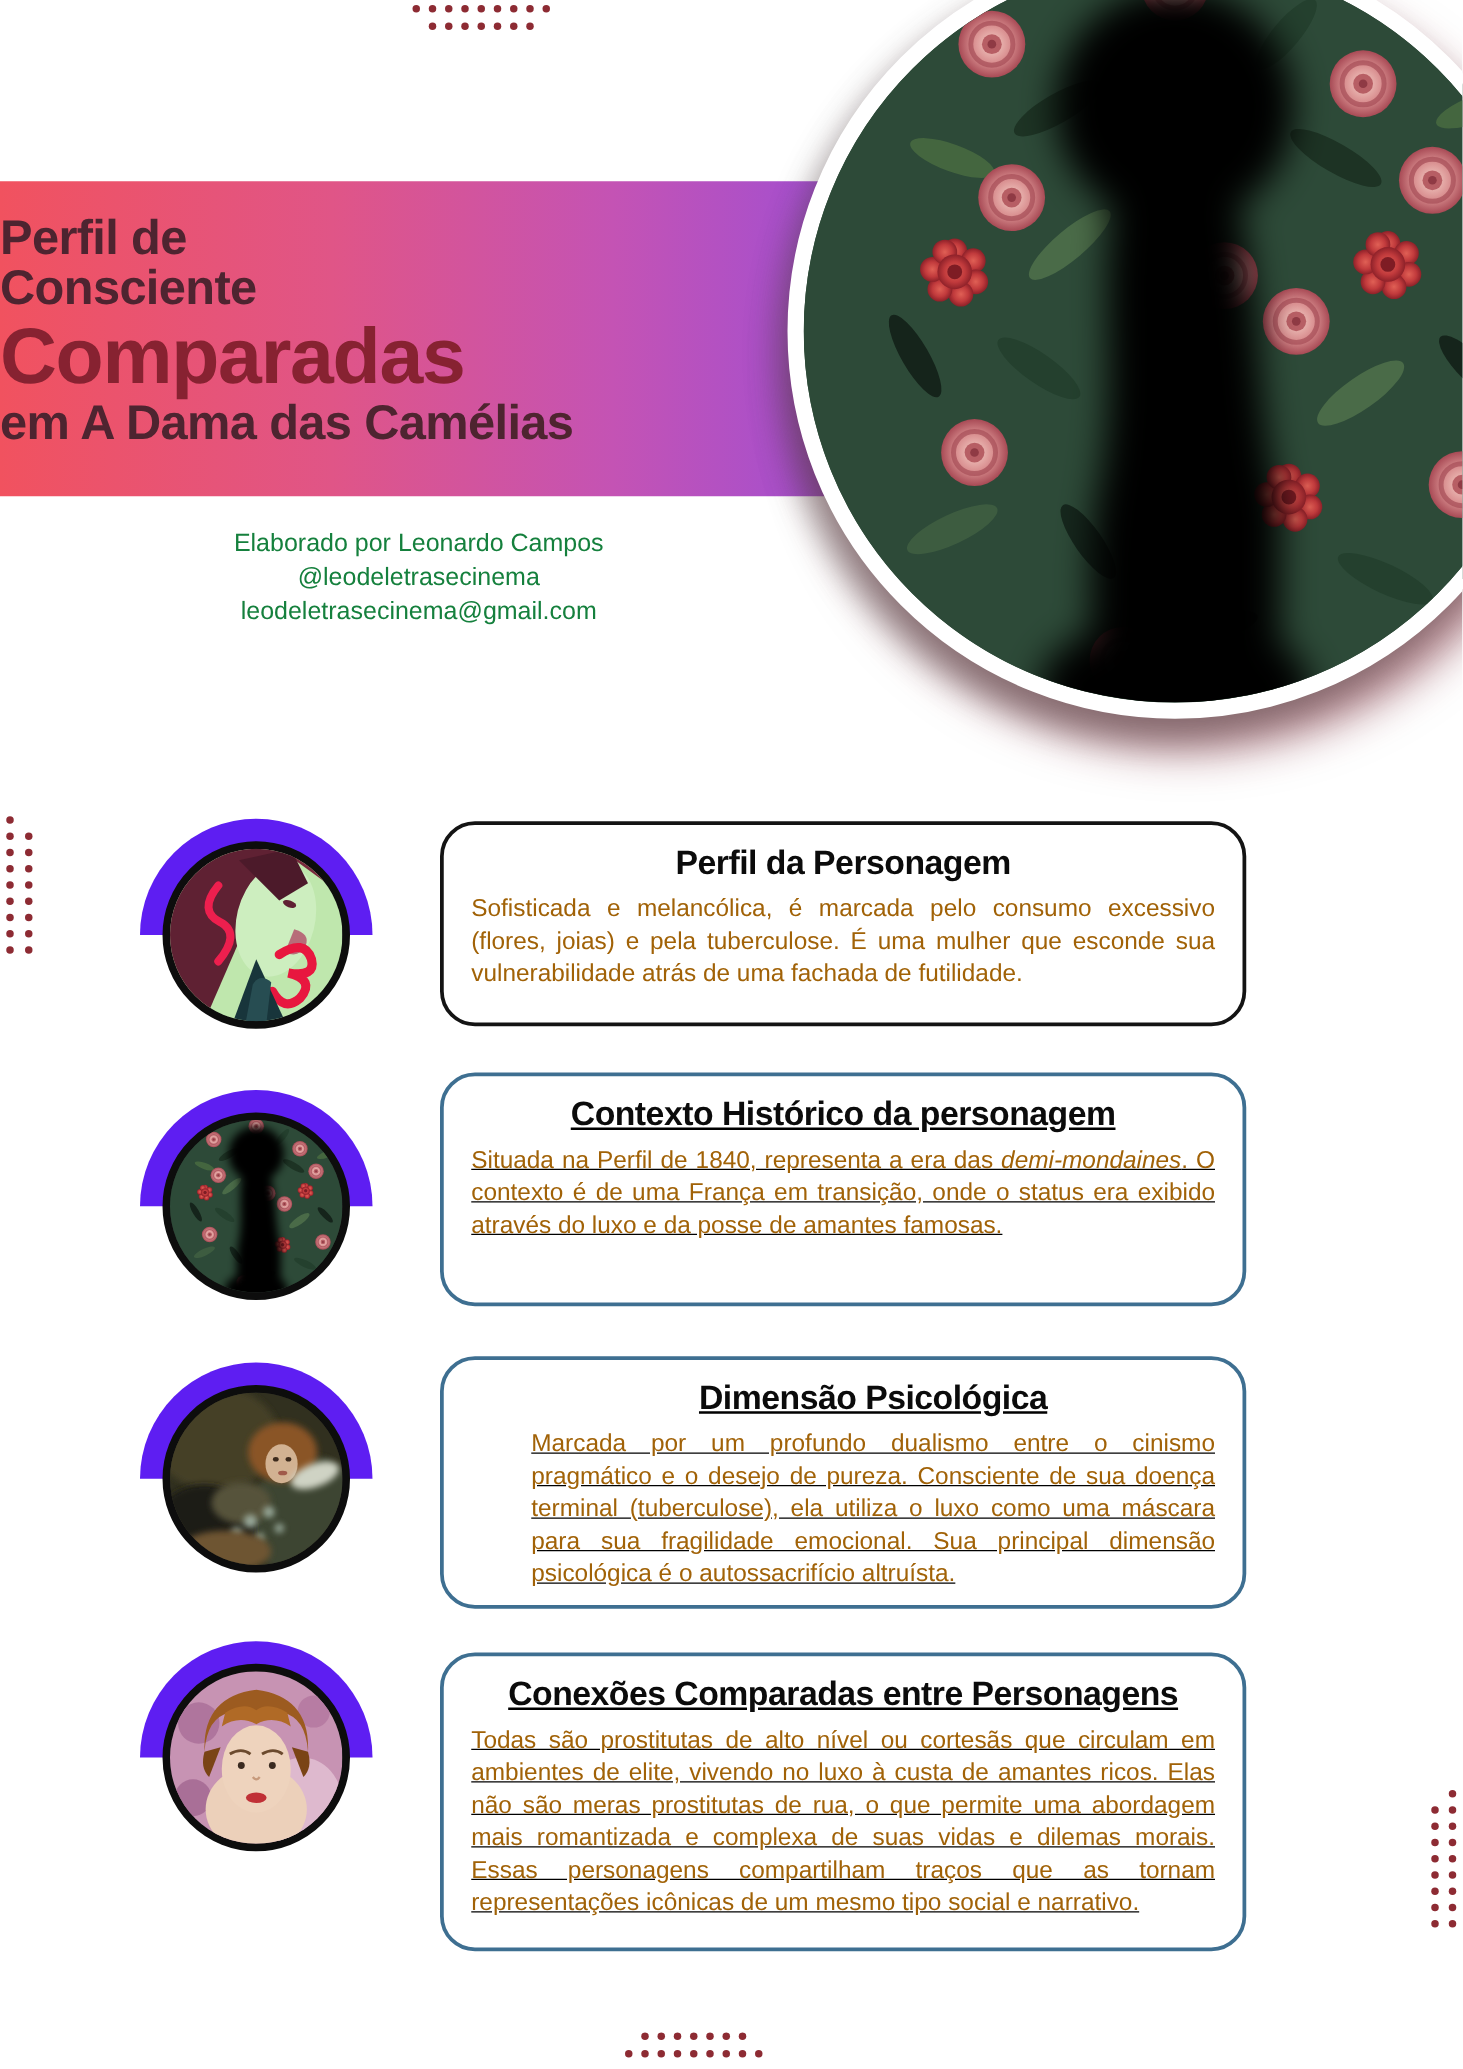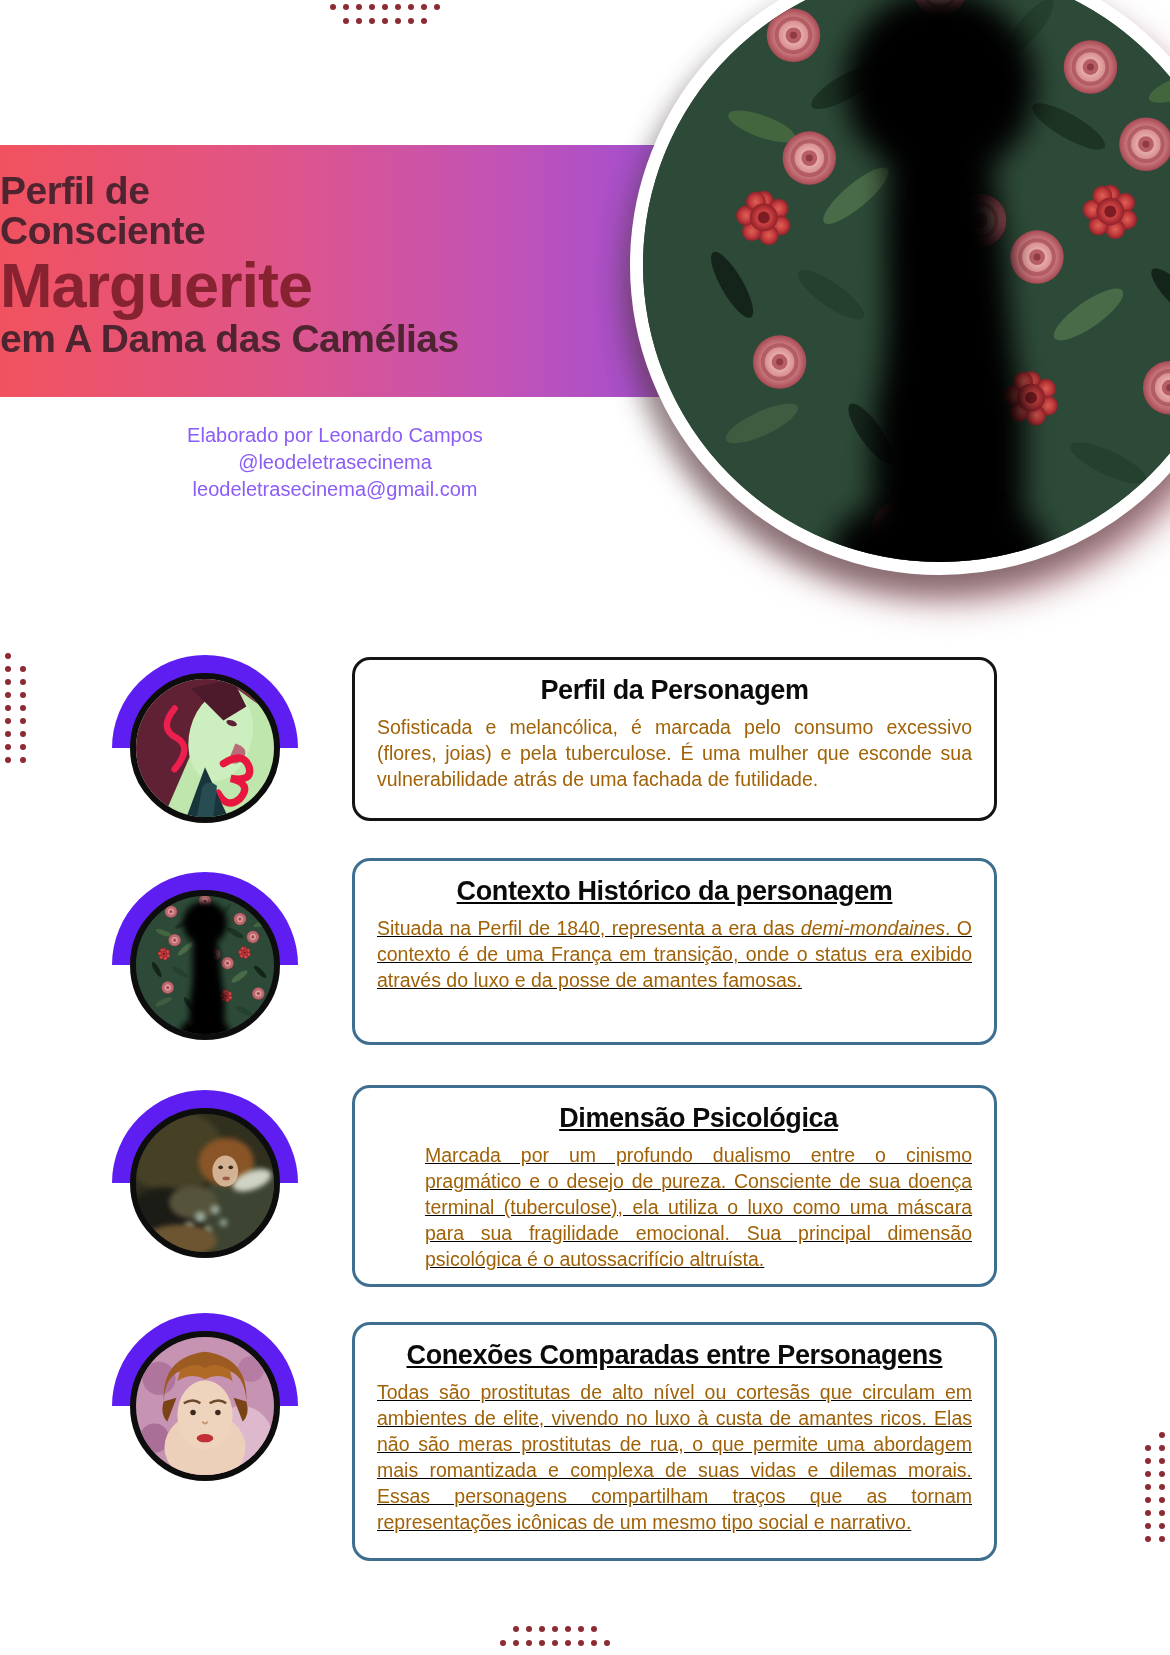--- a/index.html
+++ b/index.html
@@ -21,31 +21,31 @@
   .banner-name{font-size:63px;font-weight:bold;color:#872231;line-height:1.08;letter-spacing:-1px;}
   
   .hero{
     position:absolute;left:630px;top:-45px;width:594px;height:594px;
     border:13px solid #ffffff;border-radius:50%;overflow:hidden;background:#2d4a38;
     box-shadow:-10px 16px 24px rgba(70,70,70,0.40), 8px 26px 34px rgba(112,24,38,0.55);
   }
   .hero svg{display:block;}
   
   .author{position:absolute;left:60px;top:422px;width:550px;text-align:center;
-    font-size:20px;color:#8b5cf6;line-height:1.34;}
+    font-size:20px;color:#15803d;line-height:1.34;}
   
   .avatar{position:absolute;left:112px;width:186px;}
   .avatar-arc{position:absolute;left:0;top:0;width:186px;height:93px;
     border-radius:93px 93px 0 0;background:#5e1ef2;}
   .avatar-photo{position:absolute;left:18px;top:18px;width:138px;height:138px;
     border:6px solid #0d0d0d;border-radius:50%;overflow:hidden;background:#222;}
   .avatar-photo svg{display:block;width:138px;height:138px;}
   .card{
     position:absolute;left:352px;width:645px;box-sizing:border-box;
-    background:#ffffff;border-radius:18px;
+    background:#ffffff;border-radius:28px;
   }
   .card-black{border:3px solid #141414;}
   .card-blue{border:3px solid #3e6f91;text-decoration:underline;}
   .card-title{font-size:27px;font-weight:bold;color:#0b0b0b;text-align:center;
     letter-spacing:-0.4px;margin:15px 20px 9px;}
   .card-body{font-size:19.5px;color:#a16207;text-align:justify;line-height:1.33;
     margin:0 22px;}
 </style>
 </head>
 <body>
@@ -70,21 +70,21 @@
       <div class="dot"></div>
       <div class="dot"></div>
       <div class="dot"></div>
       <div class="dot"></div>
     </div>
 
   <div class="banner">
     <div class="banner-text">
       <div class="banner-line">Perfil de</div>
       <div class="banner-line">Consciente</div>
-      <div class="banner-name">Marguerite</div>
+      <div class="banner-name">Comparadas</div>
       <div class="banner-line">em A Dama das Camélias</div>
     </div>
   </div>
 
   <div class="hero">
     <svg viewBox="0 0 600 600" width="594" height="594">
       <defs>
         <radialGradient id="roseG">
           <stop offset="0" stop-color="#f4cfc6"></stop>
             <stop offset="0.55" stop-color="#d98f90"></stop>

